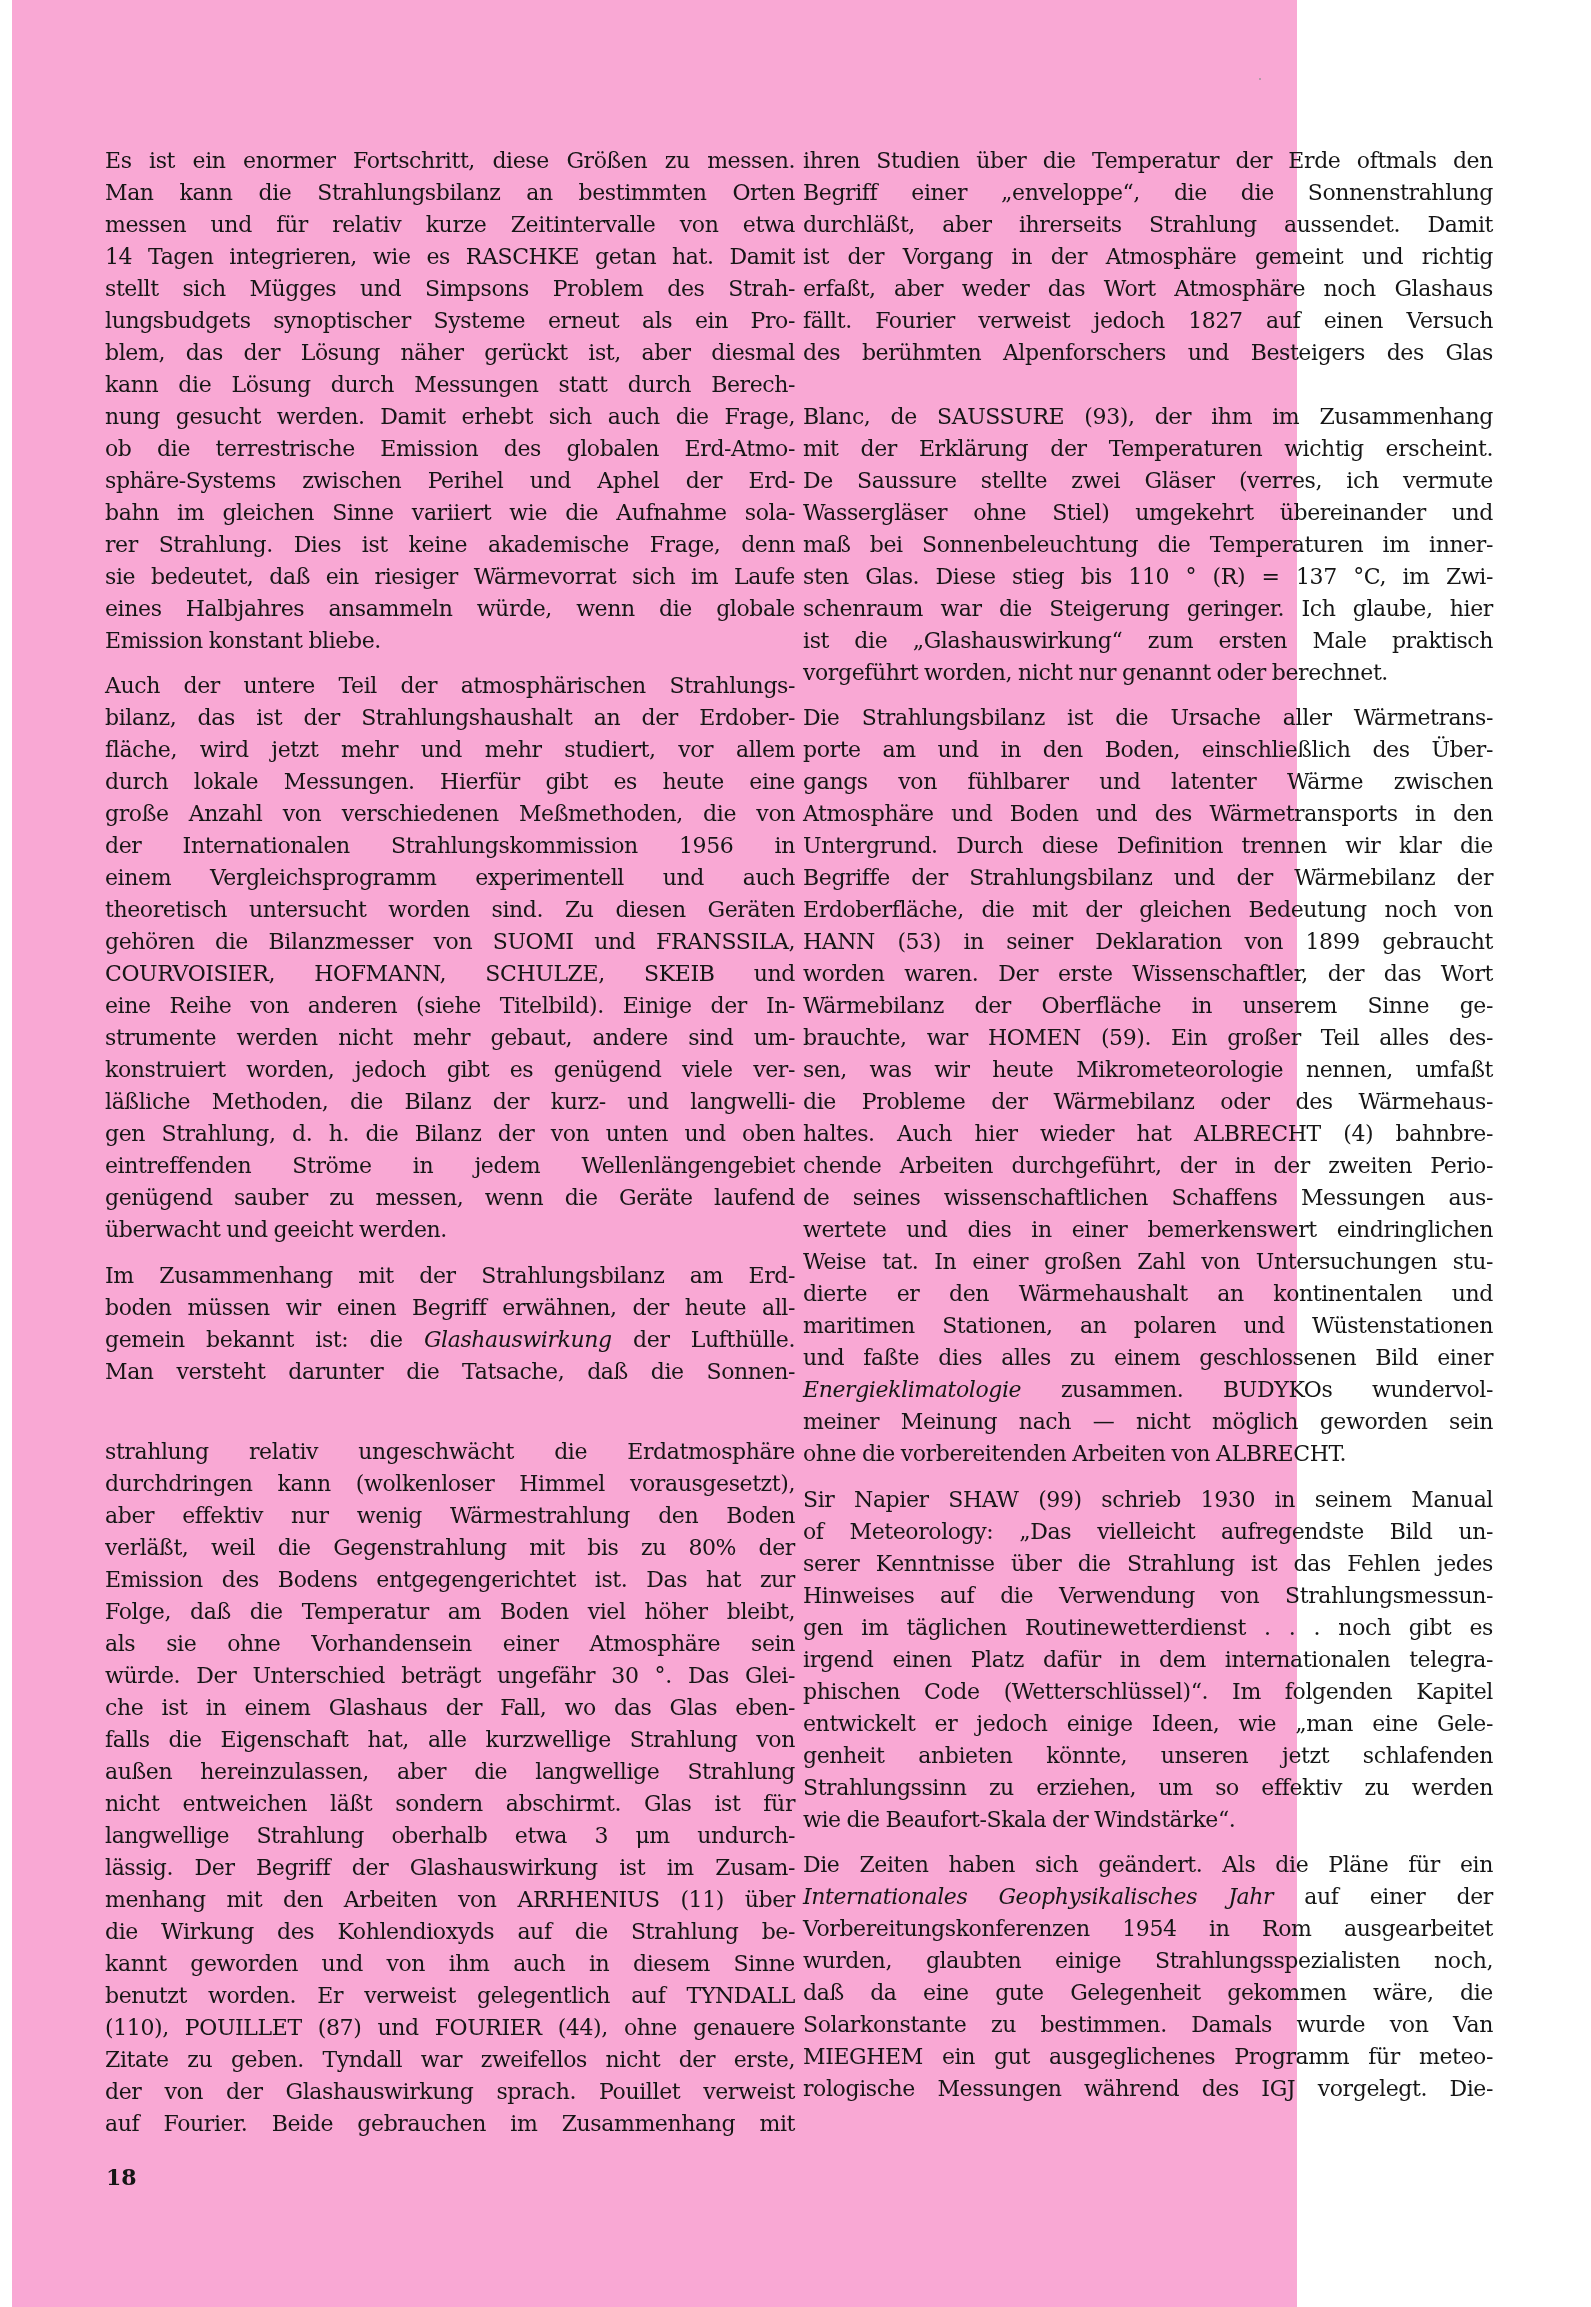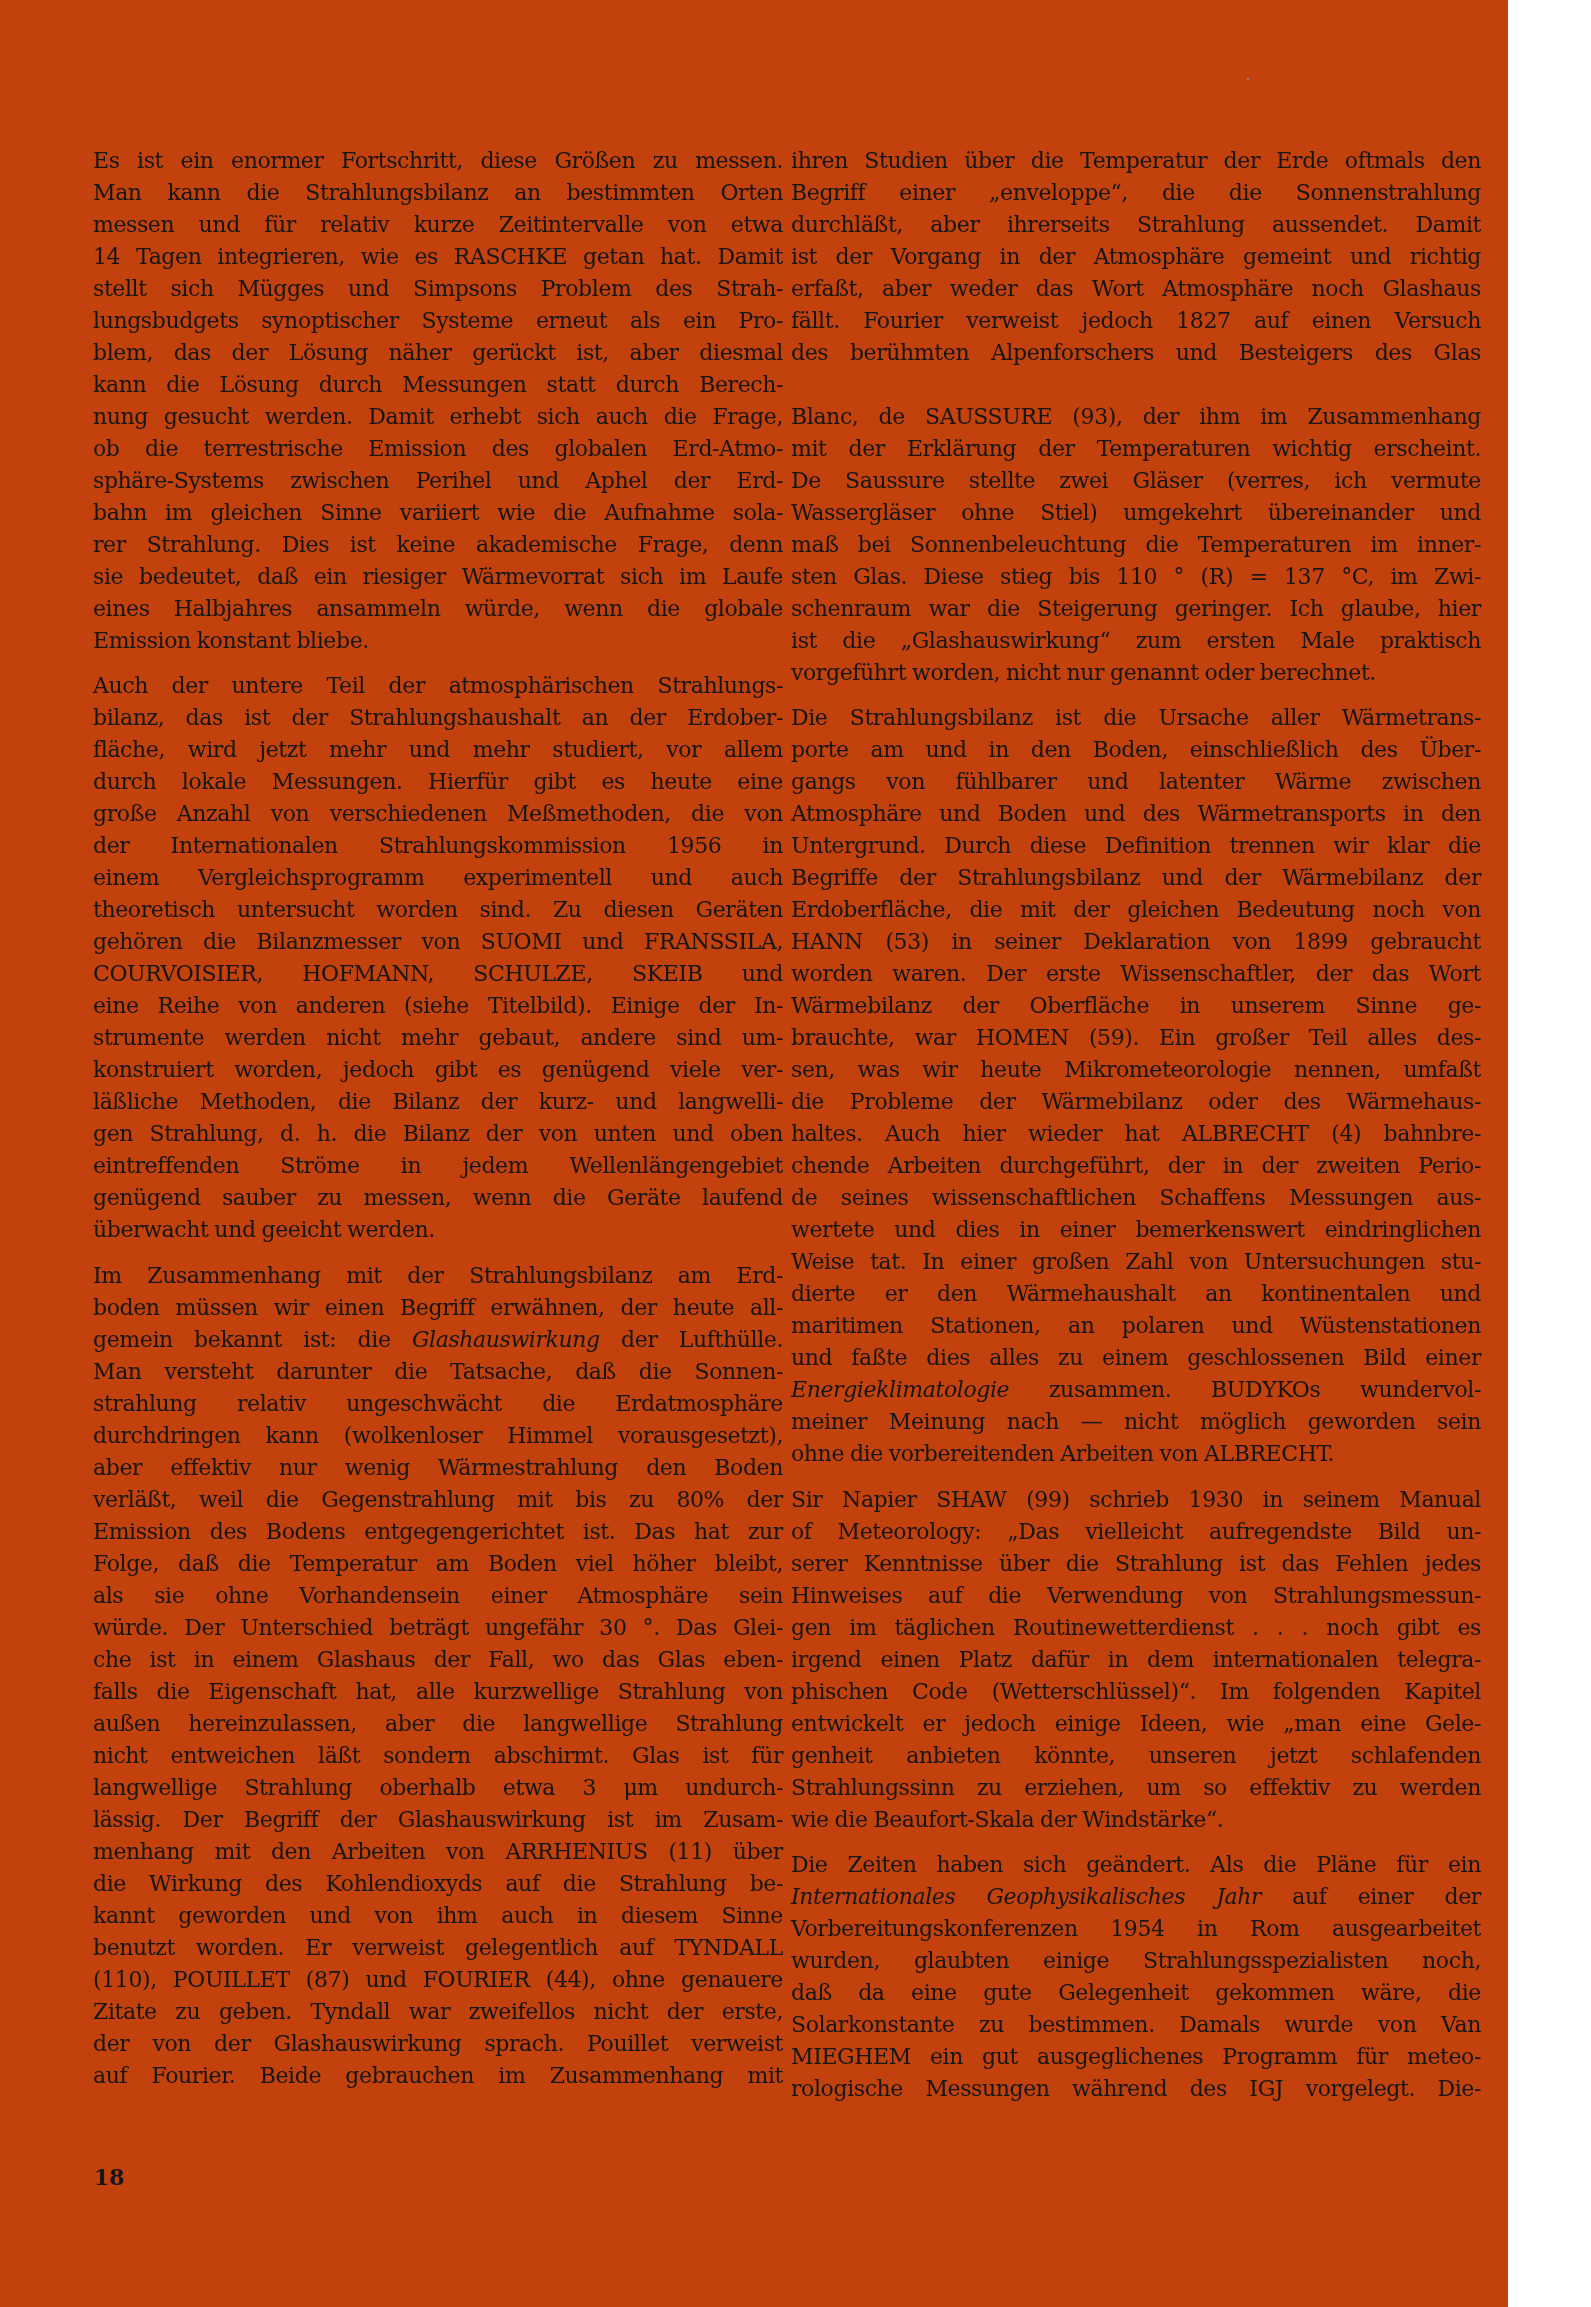--- a/index.html
+++ b/index.html
@@ -1,17 +1,17 @@
 <!DOCTYPE html>
 <html style="font-size:10.6px"><head>
 <meta charset="utf-8">
 <style>
   html, body { margin: 0; padding: 0; background: #ffffff; }
   body { width: 1592px; height: 2307px; position: relative; overflow: hidden; }
-  .page { position: absolute; left: 0; top: 0; width: 1508px; height: 2307px; background: #c2410c; }
+  .page { position: absolute; left: 12px; top: 0; width: 1285px; height: 2307px; background: #f9a8d4; }
   .col { position: absolute; top: 145px; width: 690px; }
   .col-left { left: 93px; }
   .col-right { left: 791px; }
   .para { margin: 0 0 13.3px 0; }
   .line {
     display: block;
     font-family: "DejaVu Serif", "Liberation Serif", serif;
     font-size: 22px;
     line-height: 32px;
     height: 32px;
@@ -74,21 +74,21 @@
         <span class="line" style="width: 690px;">gen Strahlung, d. h. die Bilanz der von unten und oben</span>
         <span class="line" style="width: 690px;">eintreffenden Ströme in jedem Wellenlängengebiet</span>
         <span class="line" style="width: 690px;">genügend sauber zu messen, wenn die Geräte laufend</span>
         <span class="line last" style="width: 690px;">überwacht und geeicht werden.</span>
       </div>
       <div class="para">
         <span class="line" style="width: 690px;">Im Zusammenhang mit der Strahlungsbilanz am Erd-</span>
         <span class="line" style="width: 690px;">boden müssen wir einen Begriff erwähnen, der heute all-</span>
         <span class="line" style="width: 690px;"><span>gemein bekannt ist: die </span><span class="it">Glashauswirkung</span><span> der Lufthülle.</span></span>
         <span class="line" style="width: 690px;">Man versteht darunter die Tatsache, daß die Sonnen-</span>
-        <span class="line" style="width: 690px;">strahlung relativ ungeschwächt die Erdatmosphäre</span>
+        <span class="line" style="width: 690px; margin-top: 48px;">strahlung relativ ungeschwächt die Erdatmosphäre</span>
         <span class="line" style="width: 690px;">durchdringen kann (wolkenloser Himmel vorausgesetzt),</span>
         <span class="line" style="width: 690px;">aber effektiv nur wenig Wärmestrahlung den Boden</span>
         <span class="line" style="width: 690px;">verläßt, weil die Gegenstrahlung mit bis zu 80% der</span>
         <span class="line" style="width: 690px;">Emission des Bodens entgegengerichtet ist. Das hat zur</span>
         <span class="line" style="width: 690px;">Folge, daß die Temperatur am Boden viel höher bleibt,</span>
         <span class="line" style="width: 690px;">als sie ohne Vorhandensein einer Atmosphäre sein</span>
         <span class="line" style="width: 690px;">würde. Der Unterschied beträgt ungefähr 30 °. Das Glei-</span>
         <span class="line" style="width: 690px;">che ist in einem Glashaus der Fall, wo das Glas eben-</span>
         <span class="line" style="width: 690px;">falls die Eigenschaft hat, alle kurzwellige Strahlung von</span>
         <span class="line" style="width: 690px;">außen hereinzulassen, aber die langwellige Strahlung</span>

